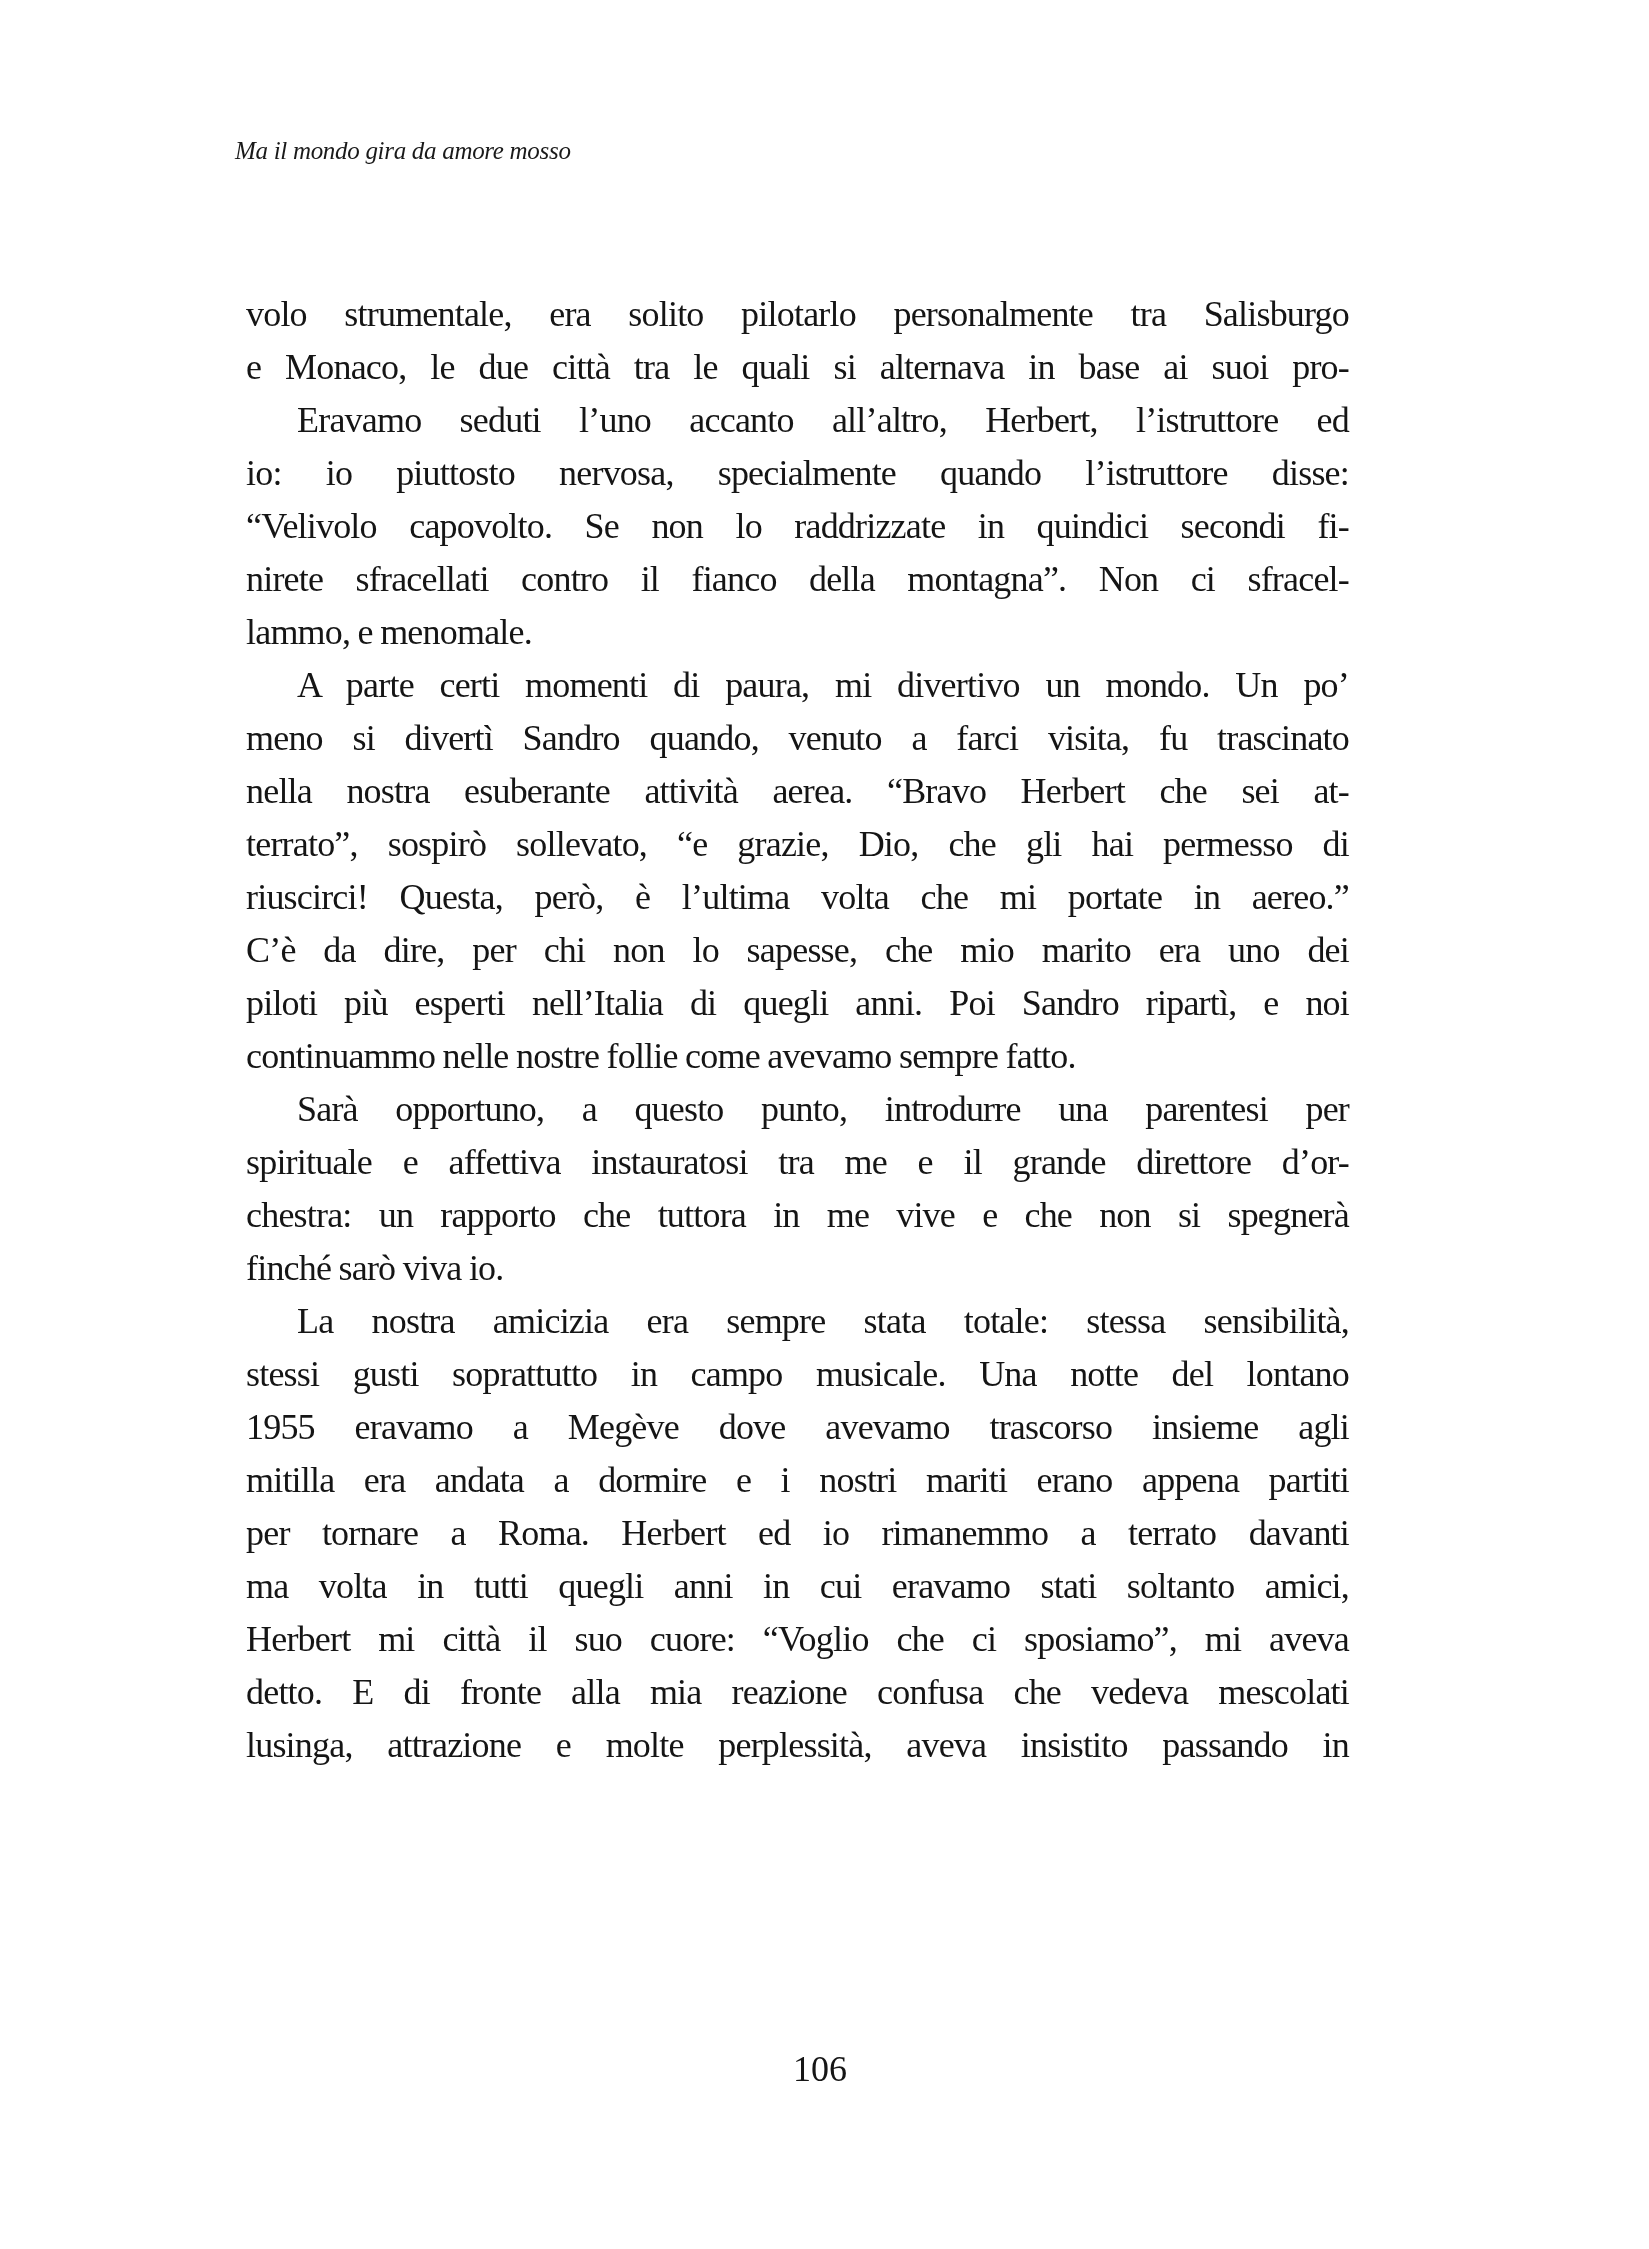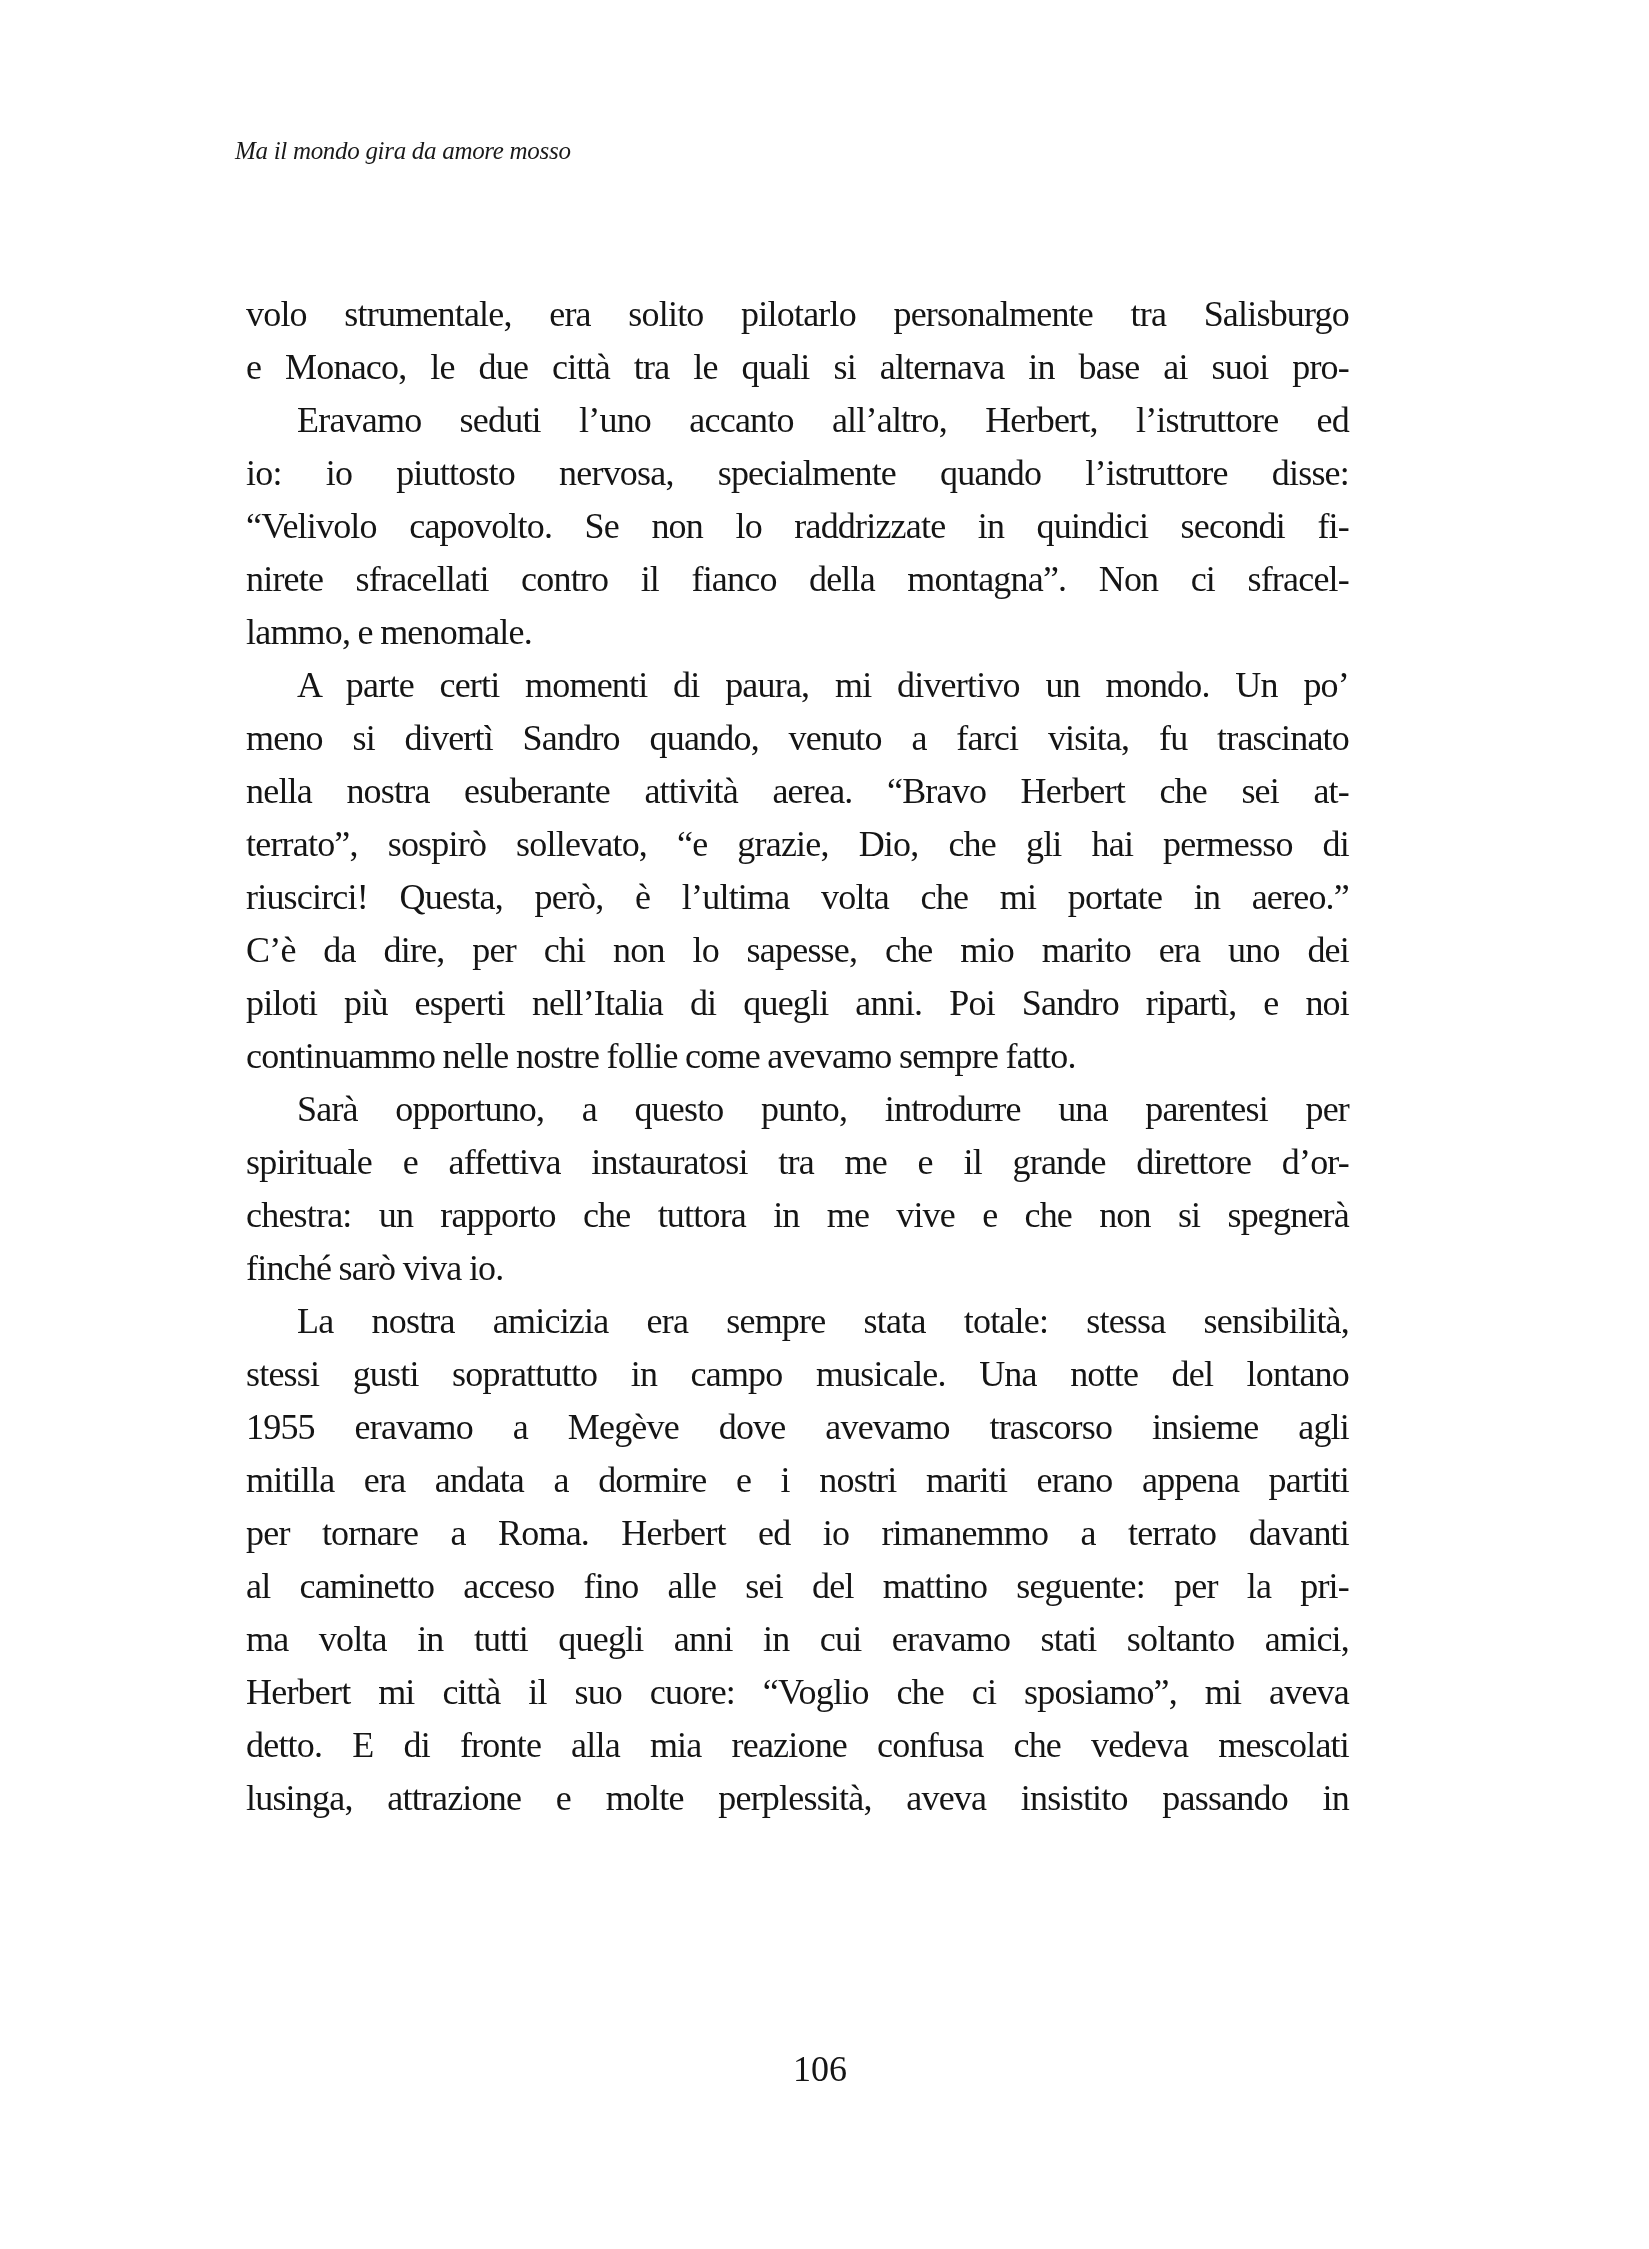--- a/index.html
+++ b/index.html
@@ -63,21 +63,20 @@
       <span class="line">chestra: un rapporto che tuttora in me vive e che non si spegnerà</span>
       <span class="line last">finché sarò viva io.</span>
     </div>
 
     <div>
       <span class="line indent">La nostra amicizia era sempre stata totale: stessa sensibilità,</span>
       <span class="line">stessi gusti soprattutto in campo musicale. Una notte del lontano</span>
       <span class="line">1955 eravamo a Megève  dove avevamo trascorso insieme agli</span>
       <span class="line">mitilla era andata a dormire e i nostri mariti erano appena partiti</span>
       <span class="line">per tornare a Roma. Herbert ed io rimanemmo a terrato davanti</span>
-      <span class="line">al caminetto acceso fino alle sei del mattino seguente: per la pri-</span>
       <span class="line">ma volta in tutti quegli anni in cui eravamo stati soltanto amici,</span>
       <span class="line">Herbert mi città il suo cuore: “Voglio che ci sposiamo”, mi aveva</span>
       <span class="line">detto. E di fronte alla mia reazione confusa che vedeva mescolati</span>
       <span class="line">lusinga, attrazione e molte perplessità, aveva insistito passando in</span>
     </div>
   </div>
 
   <div class="page-number">106</div>
 </div>
 

